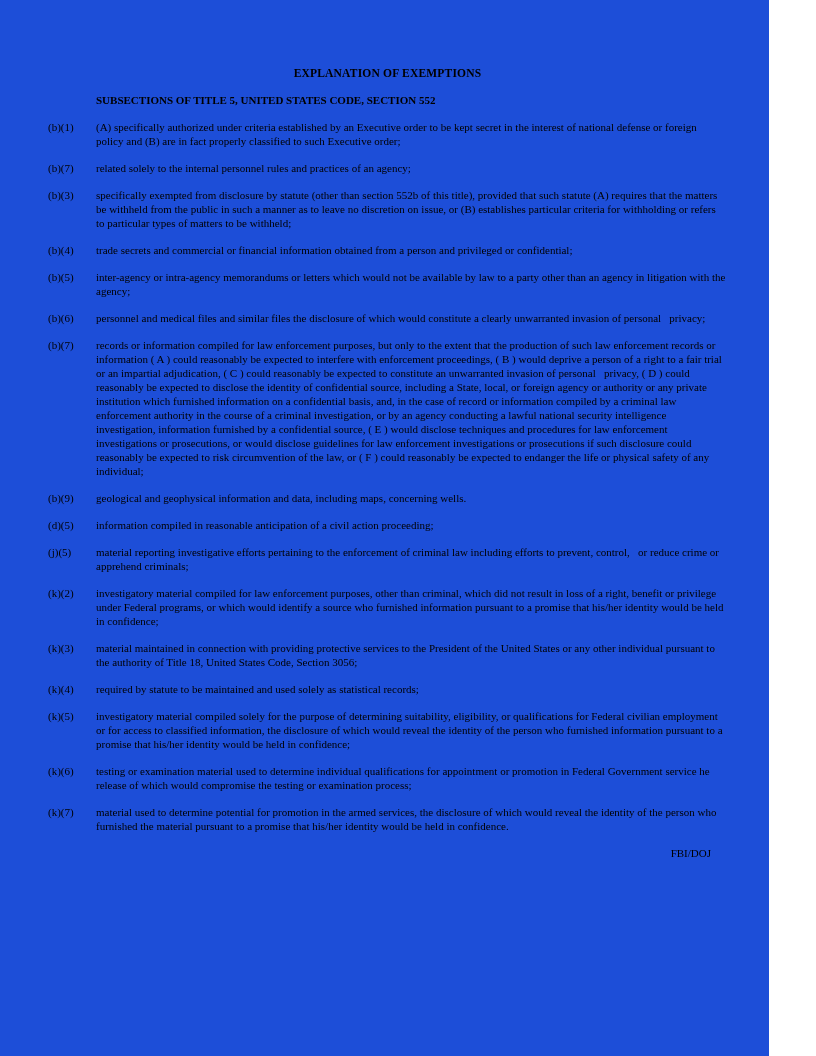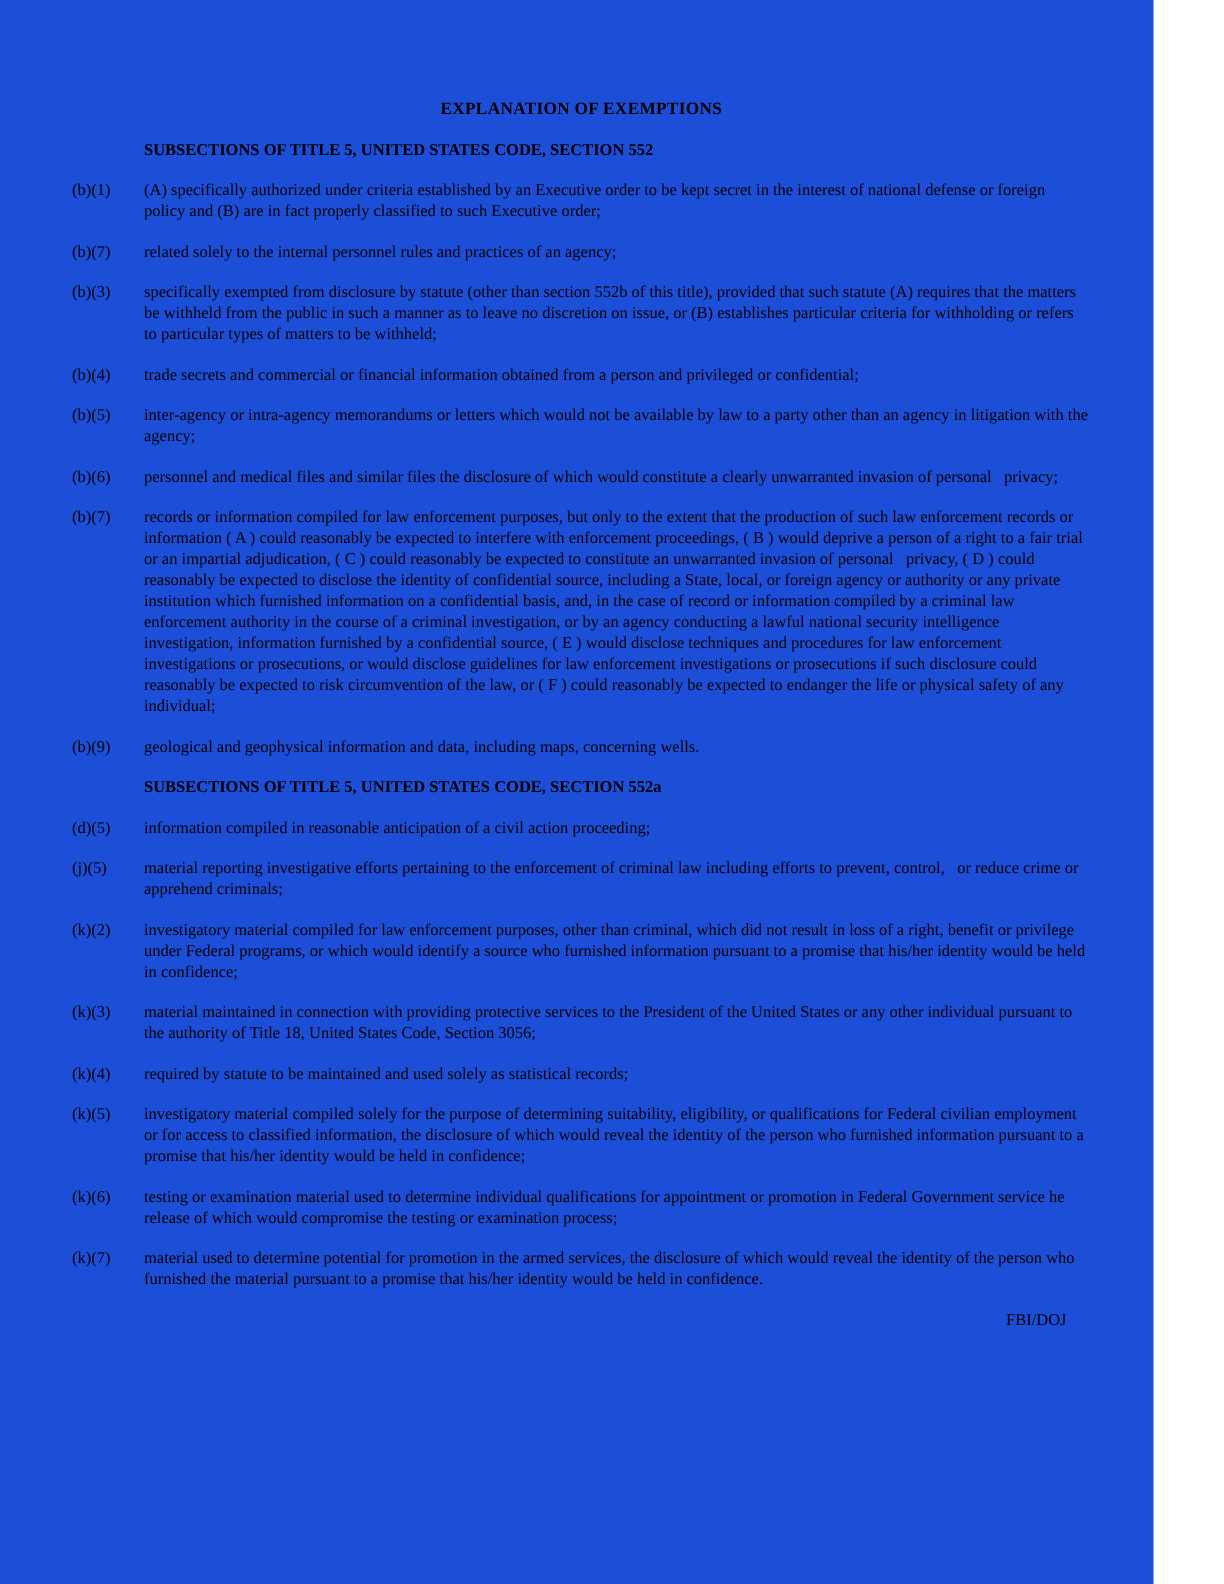--- a/index.html
+++ b/index.html
@@ -97,21 +97,20 @@
     </div>
 
 
     <div class="item">
       <span class="item-label">(b)(9)</span>
       <p class="item-text">geological and geophysical information and data, including maps, concerning wells.</p>
     </div>
   </section>
 
   <section>
-    <h2 class="section-heading">SUBSECTIONS OF TITLE 5, UNITED STATES CODE, SECTION 552a</h2>
 
     <div class="item">
       <span class="item-label">(d)(5)</span>
       <p class="item-text">information compiled in reasonable anticipation of a civil action proceeding;</p>
     </div>
 
     <div class="item">
       <span class="item-label">(j)(5)</span>
       <p class="item-text">material reporting investigative efforts pertaining to the enforcement of criminal law including efforts to prevent, control,   or reduce crime or apprehend criminals;</p>
     </div>

